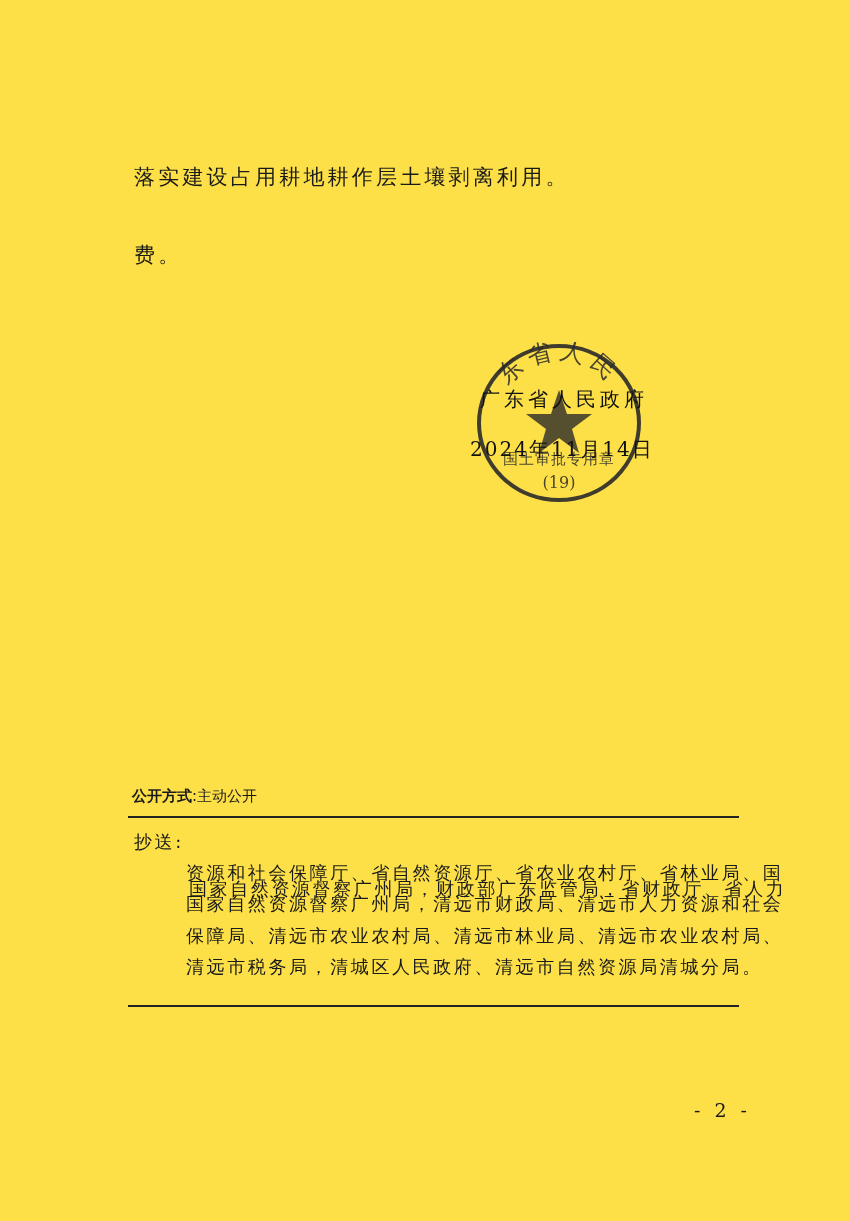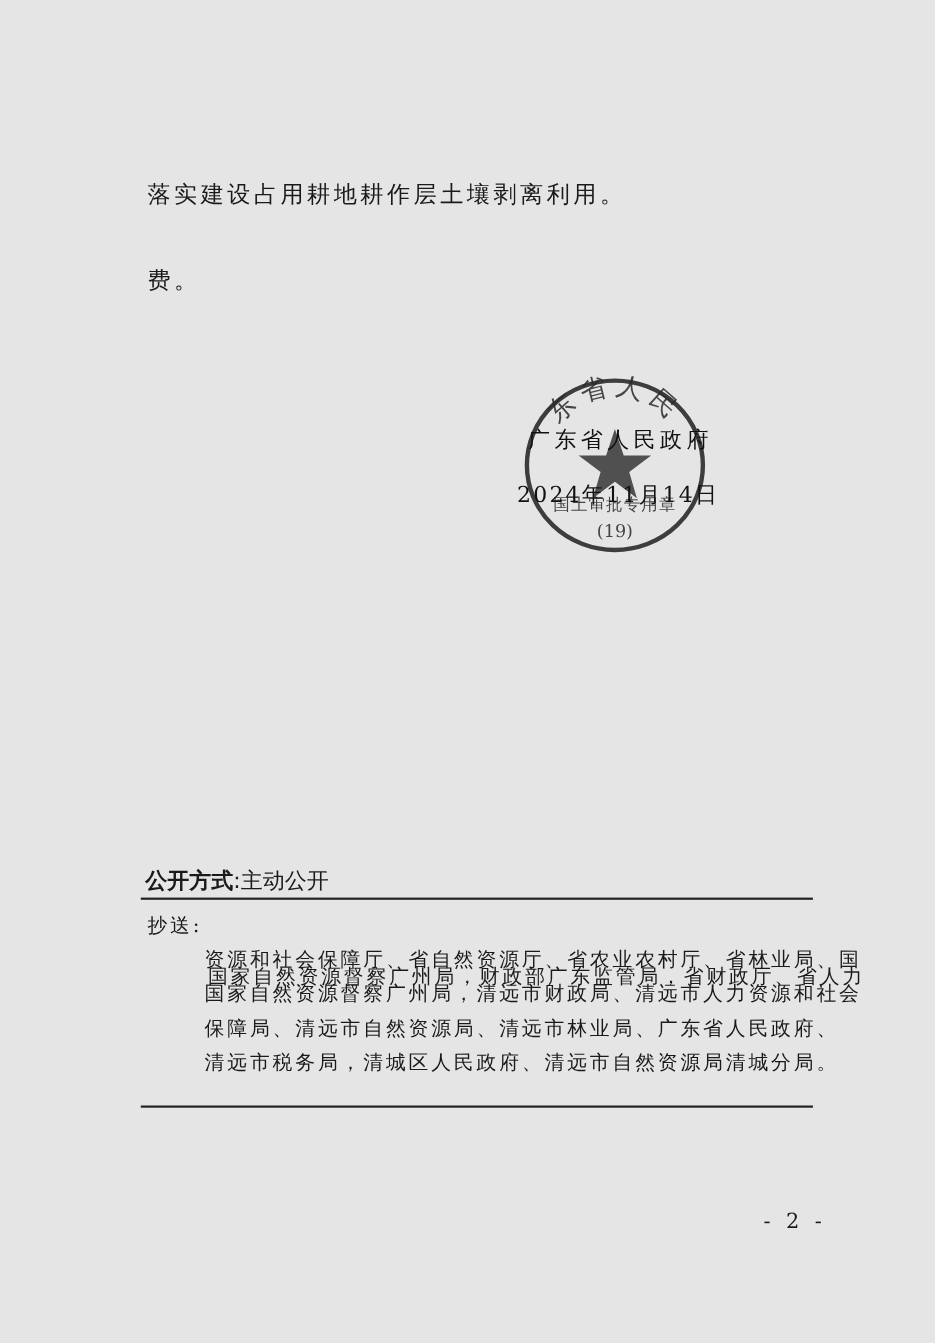--- a/index.html
+++ b/index.html
@@ -12,21 +12,21 @@
       height: 1221px;
       position: relative;
       overflow: hidden;
       font-family: "DejaVu Serif", "Liberation Serif", serif;
       color: #1a1a1a;
     }
     .page {
       position: absolute;
       left: 0; top: 0;
       width: 850px; height: 1221px;
-      background: #e5e5e5;
+      background: #fde047;
     }
     .body-line {
       position: absolute;
       left: 134px;
       font-size: 21px;
       letter-spacing: 3.2px;
       white-space: nowrap;
       line-height: 1;
     }
     .seal {
@@ -53,21 +53,21 @@
       font-size: 20px;
       letter-spacing: 2px;
       white-space: nowrap;
       color: #111;
     }
     .disclosure {
       position: absolute;
       left: 132px;
       top: 787px;
       font-family: "DejaVu Sans", "Liberation Sans", sans-serif;
-      font-size: 20px;
+      font-size: 15px;
       white-space: nowrap;
     }
     .disclosure .label { font-weight: bold; }
     .rule {
       position: absolute;
       left: 128px;
       width: 611px;
       height: 2px;
       background: #222;
     }
@@ -122,21 +122,21 @@
     <span class="label">公开方式</span><span>:</span><span>主动公开</span>
   </div>
 
   <div class="rule" style="top:816px;"></div>
 
   <div class="cc-block">
     <div class="cc-line" style="left:0; top:0;text-align:center;">抄送:</div>
     <div class="cc-line" style="left:55px; top:16px;margin-top:31px;">国家自然资源督察广州局，财政部广东监管局，省财政厅、省人力</div>
     <div class="cc-line" style="left:52px; top:31px;">资源和社会保障厅、省自然资源厅、省农业农村厅、省林业局、国</div>
     <div class="cc-line" style="left:52px; top:62px;">国家自然资源督察广州局，清远市财政局、清远市人力资源和社会</div>
-    <div class="cc-line" style="left:52px; top:94px;">保障局、清远市自然资源局、清远市林业局、广东省人民政府、</div>
+    <div class="cc-line" style="left:52px; top:94px;">保障局、清远市农业农村局、清远市林业局、清远市农业农村局、</div>
     <div class="cc-line" style="left:52px; top:125px;">清远市税务局，清城区人民政府、清远市自然资源局清城分局。</div>
   </div>
 
   <div class="rule" style="top:1005px;"></div>
 
   <div class="page-number">- 2 -</div>
 
 </div>
 
 </body></html>

